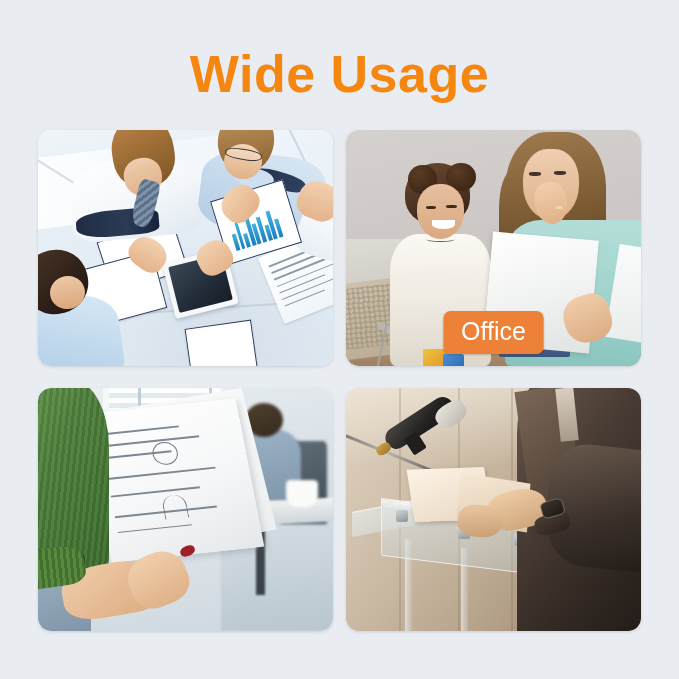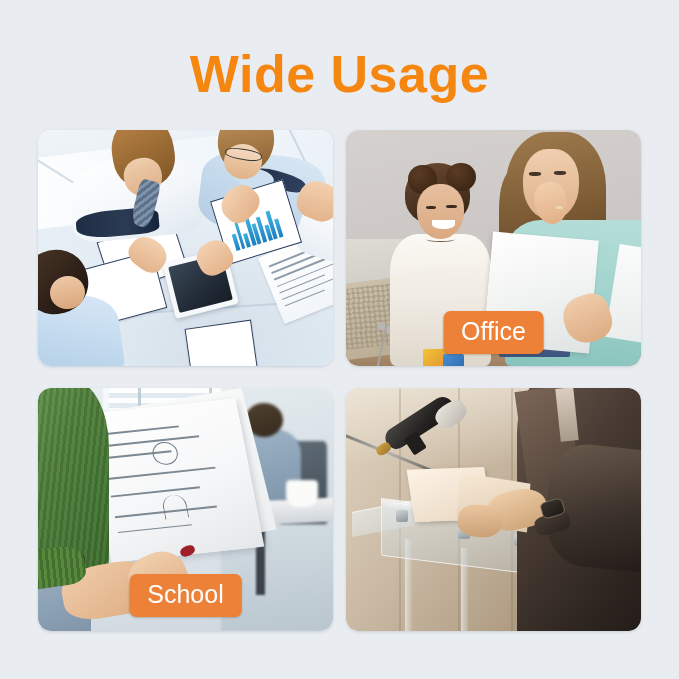--- a/index.html
+++ b/index.html
@@ -805,21 +805,20 @@
 
         <div class="sc-jeans"></div>
         <div class="sc-sweater"></div>
         <div class="sc-sweaterknit"></div>
         <div class="sc-belt"></div>
         <div class="sc-arm"></div>
         <div class="sc-cuff"></div>
         <div class="sc-hand"></div>
         <div class="sc-nail"></div>
       </div>
-      <div class="badge">School</div>
     </div>
 
     <div class="card card-gov">
       <div class="photo ph-gov">
         <div class="gv-wall"></div>
         <div class="gv-lightband"></div>
         <div class="gv-panelline gv-pl1"></div>
         <div class="gv-panelline gv-pl2"></div>
         <div class="gv-panelline gv-pl3"></div>
 

